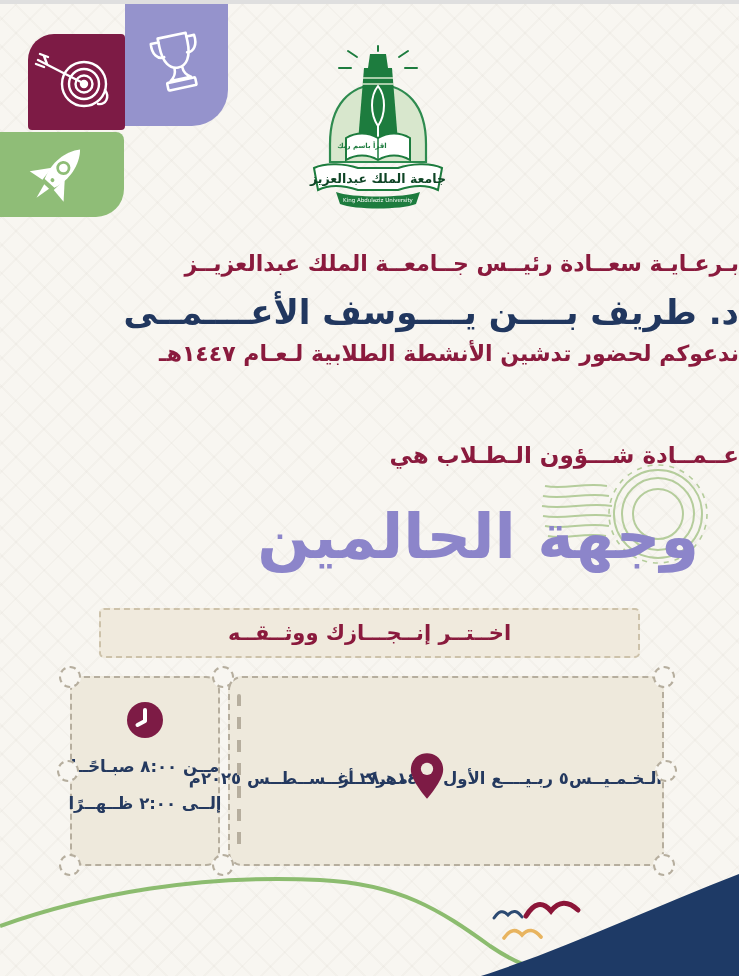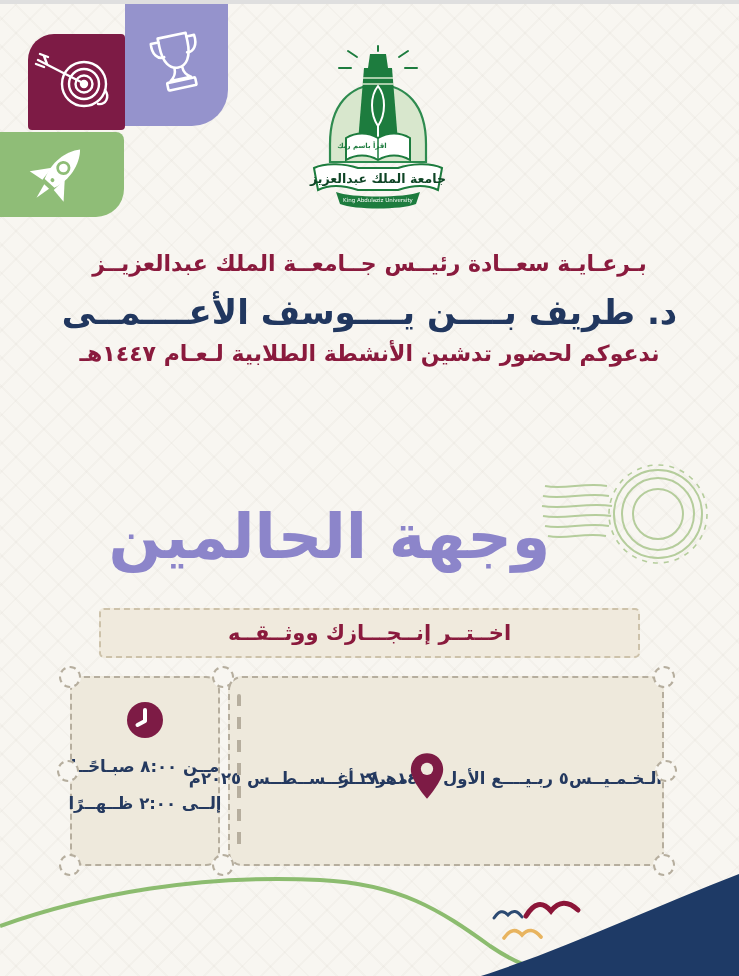--- a/index.html
+++ b/index.html
@@ -10,21 +10,21 @@
       repeating-linear-gradient(45deg, rgba(190,183,170,.08) 0 2px, transparent 2px 20px),
       repeating-linear-gradient(-45deg, rgba(190,183,170,.08) 0 2px, transparent 2px 20px);
   }
   .abs{position:absolute;}
   
   .sq-purple{left:125px;top:0;width:103px;height:122px;background:#9593cc;border-radius:0 0 36px 0;}
   .sq-maroon{left:28px;top:30px;width:97px;height:96px;background:#7d1b45;border-radius:26px 4px 4px 4px;}
   .sq-green{left:-6px;top:128px;width:130px;height:85px;background:#8fbd77;border-radius:0 8px 28px 0;}
   .sq-purple svg,.sq-maroon svg,.sq-green svg{position:absolute;inset:0;margin:auto;}
   
-  .line{left:0;width:739px;text-align:center;font-weight:bold;}
+  .line{left:0;width:739px;text-align:right;font-weight:bold;}
   .maroon{color:#8a1a3d;}
   .navy{color:#21375f;}
   .l-patronage{top:247px;font-size:22px;}
   .l-name{top:288px;font-size:34px;letter-spacing:0;}
   .l-invite{top:337px;font-size:22px;}
   .l-under{top:401px;font-size:23px;}
   .l-deanship{top:438px;font-size:23px;}
   .l-slogan{top:496px;left:-40px;font-size:62px;color:#8c85ca;font-weight:bold;z-index:2;}
   .stamp{left:540px;top:458px;z-index:1;}
   
@@ -112,20 +112,21 @@
     <path d="M9,124 C21,118 41,120 53,124 L93,124 C105,120 125,118 137,124 L133,146 C121,140 105,142 93,146 L53,146 C41,142 25,140 13,146 Z" fill="#ffffff" stroke="#1d7c3e" stroke-width="2"></path>
     <text x="73" y="139" font-size="12.5" font-weight="bold" fill="#0f4526" text-anchor="middle">جامعة الملك عبدالعزيز</text>
 
     <path d="M31,148 C46,154 100,154 115,148 L111,160 C96,166 50,166 35,160 Z" fill="#1d7c3e"></path>
     <text x="73" y="158" font-size="5.5" fill="#ffffff" text-anchor="middle">King Abdulaziz University</text>
   </svg>
 
   <div class="abs line maroon l-patronage" dir="rtl">بـرعـايـة سعــادة رئيــس جــامعــة الملك عبدالعزيــز</div>
   <div class="abs line navy l-name" dir="rtl">د. طريف بــــن يــــوسف الأعــــمــى</div>
   <div class="abs line maroon l-invite" dir="rtl">ندعوكم لحضور تدشين الأنشطة الطلابية لـعـام ١٤٤٧هـ</div>
+  <div class="abs line maroon l-deanship" dir="rtl">عــمــادة شـــؤون الـطـلاب هي</div>
 
   <svg class="abs stamp" width="170" height="115" viewBox="0 0 170 115">
     <g fill="none" stroke="#b5cd9c" stroke-width="2">
       <circle cx="118" cy="52" r="44"></circle>
       <circle cx="118" cy="52" r="36"></circle>
       <circle cx="118" cy="52" r="25"></circle>
       <circle cx="118" cy="52" r="49" stroke-dasharray="5 6" stroke-width="1.6"></circle>
       <path d="M5,24 c20,4 40,-4 62,0"></path>
       <path d="M3,34 c22,4 42,-4 66,0"></path>
       <path d="M2,44 c24,4 44,-4 70,0"></path>

